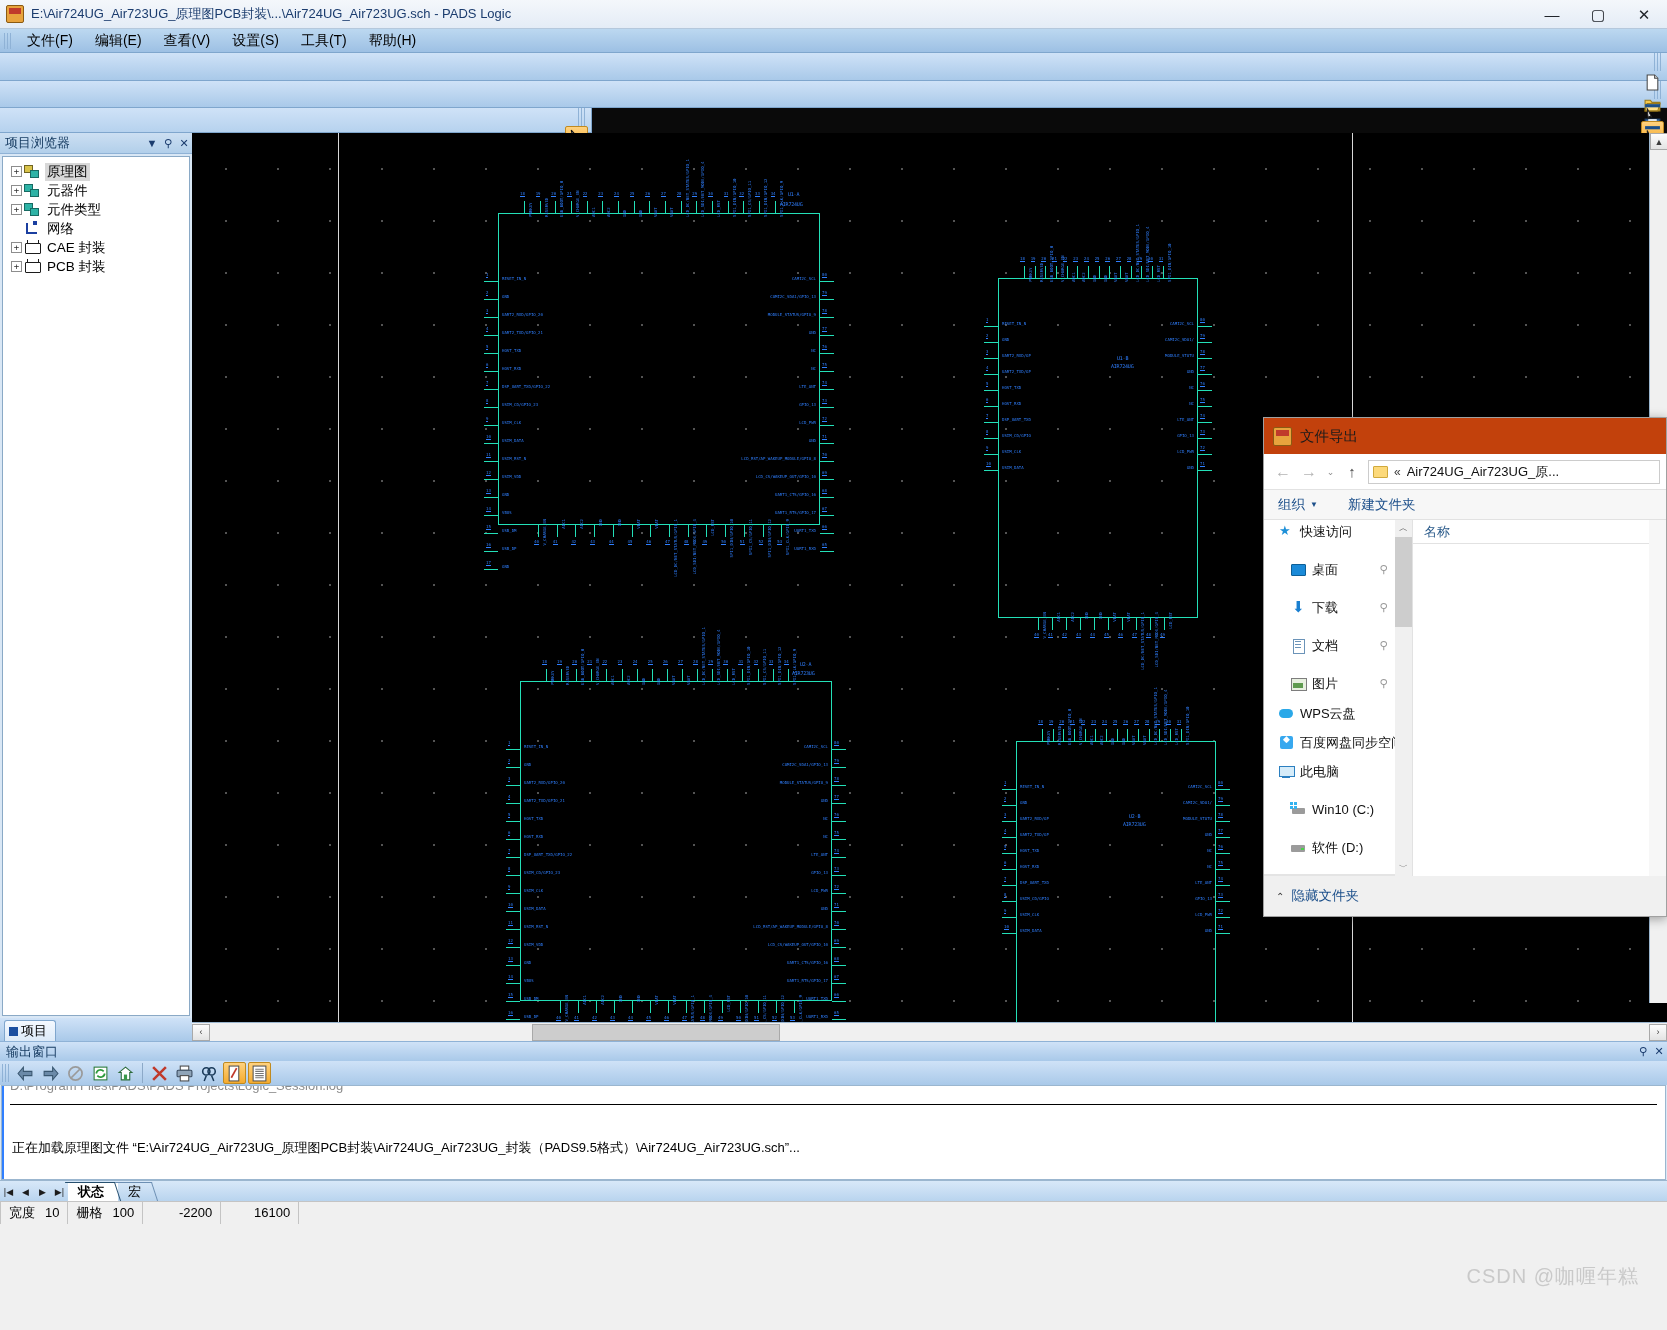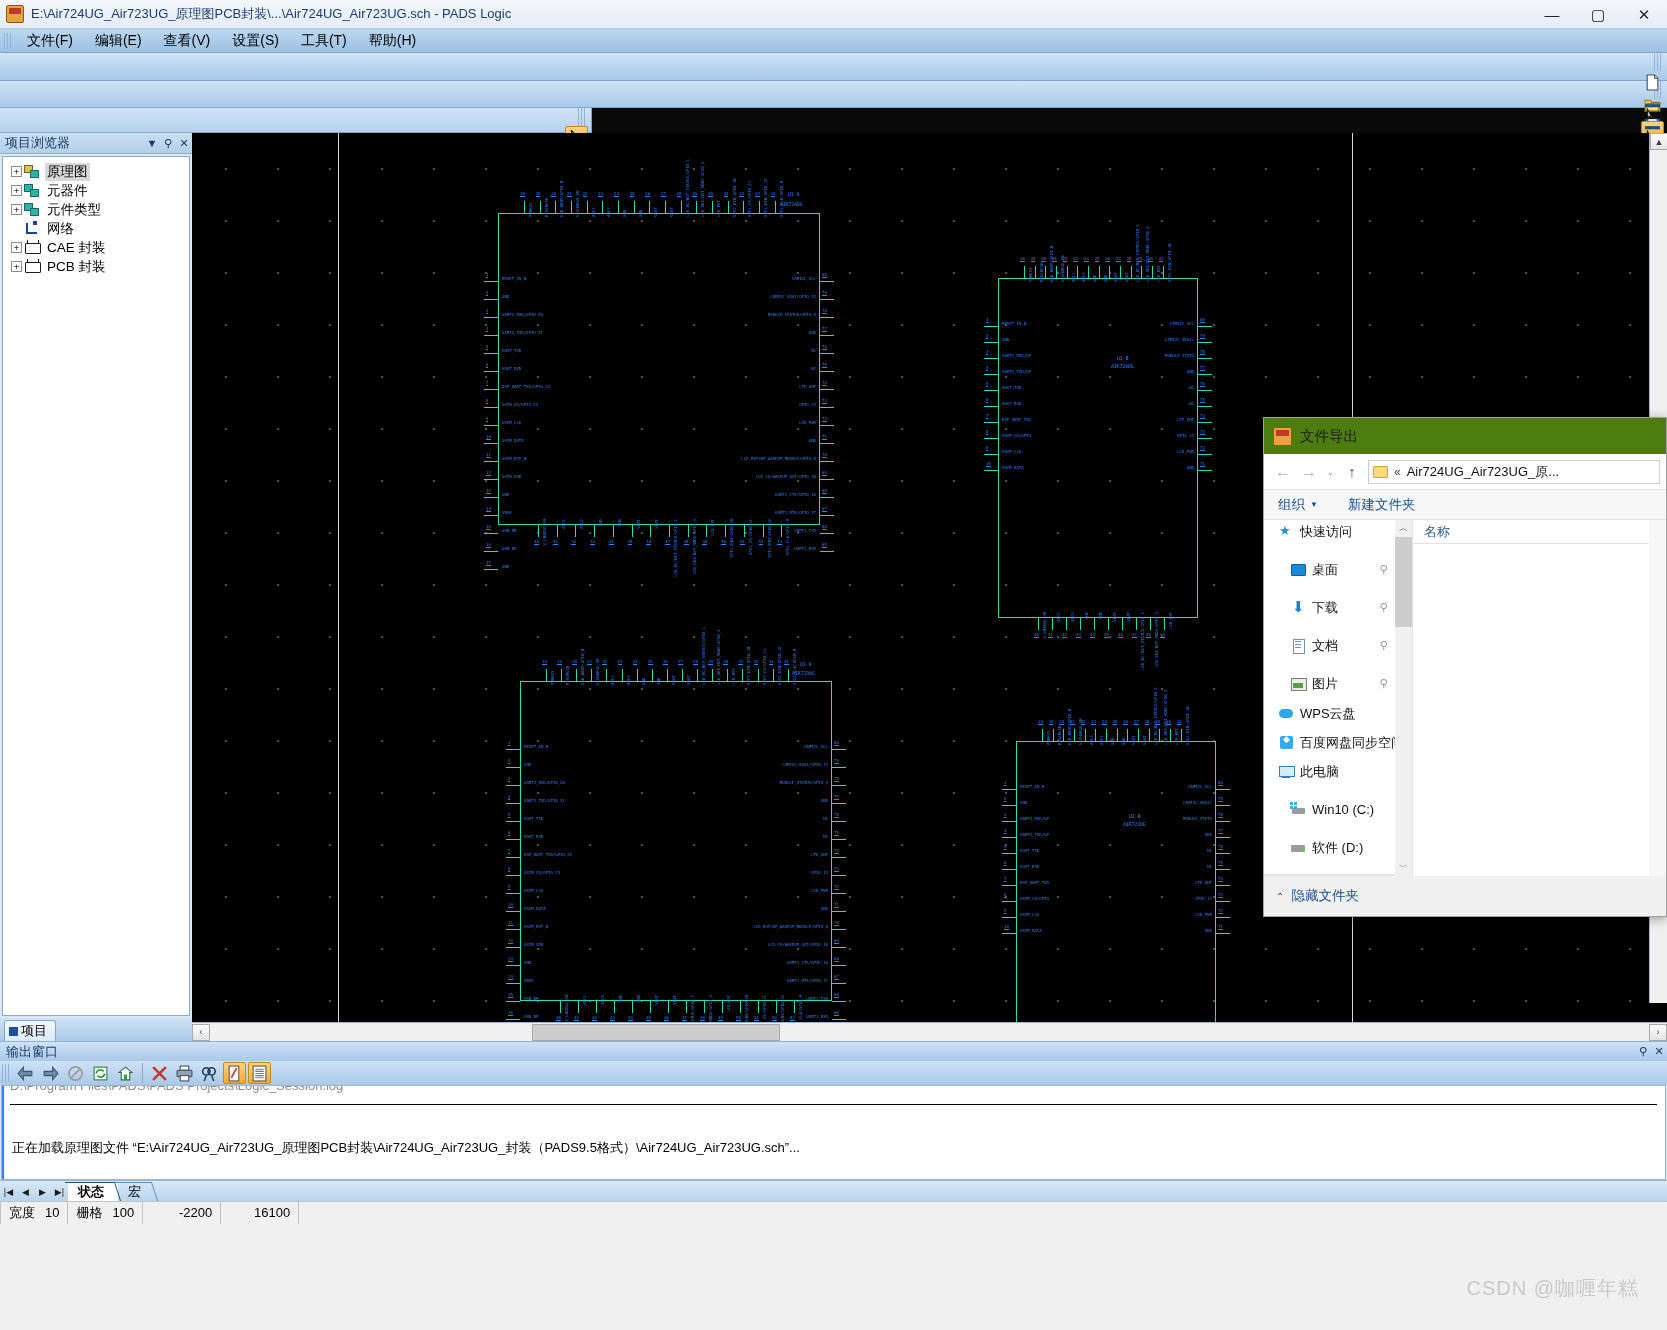--- a/index.html
+++ b/index.html
@@ -164,31 +164,31 @@
      border-right:1px solid #6d8fb3;transform:skewX(18deg);}
   .stab.active{font-weight:bold;background:#fff;}
   .stab.active .sk{border-color:#27506f;}
   .stab span{position:relative;z-index:2;}
   #statusbar{height:22px;background:#f0f0f0;border-top:1px solid #c4c4c4;display:flex;align-items:center;
      font-size:13px;color:#000;}
   #statusbar .sleft{padding-left:12px;flex:1;}
   .sfield{border-left:1px solid #c4c4c4;height:22px;display:flex;align-items:center;padding:0 8px;}
   .sfield .k{color:#000;}
   .sfield .v{margin-left:10px;}
-  #wm{position:absolute;right:28px;bottom:28px;font-size:20px;color:#c9c9c9;letter-spacing:1px;
+  #wm{position:absolute;right:28px;bottom:40px;font-size:20px;color:#c9c9c9;letter-spacing:1px;
       pointer-events:none;}
 
   
   #filedlg{
     position:absolute; left:1263px; top:417px; width:404px; height:500px;
     background:#fff; border:1px solid #a0a0a0;
     box-shadow:0 2px 10px rgba(0,0,0,.35);
     display:flex;flex-direction:column; overflow:hidden;
   }
-  #fd-title{height:36px;display:flex;align-items:center;background:#4d7c0f;padding-left:9px;flex:none;}
+  #fd-title{height:36px;display:flex;align-items:center;background:#c2410c;padding-left:9px;flex:none;}
   #fd-ico{width:19px;height:19px;background:#e8a33d;border:1px solid #8a5a12;border-radius:2px;position:relative;flex:none;}
   #fd-ico:after{content:"";position:absolute;left:2px;top:2px;width:13px;height:6px;background:#c03a2b;}
   #fd-title .tt{font-size:14.5px;color:#1b1b1b;margin-left:8px;}
   #fd-nav{height:35px;display:flex;align-items:center;padding:0 6px;background:#fff;flex:none;}
   .navbtn{width:26px;height:26px;display:flex;align-items:center;justify-content:center;
      font-size:16px;color:#b4b4b4;flex:none;}
   .navbtn.up{color:#4a4a4a;font-size:15px;}
   .navbtn.down{font-size:9px;color:#8a8a8a;width:17px;}
   #fd-addr{flex:1;height:24px;border:1px solid #cccccc;display:flex;align-items:center;
      padding:0 4px;font-size:13px;background:#fff;overflow:hidden;margin-left:3px;}

